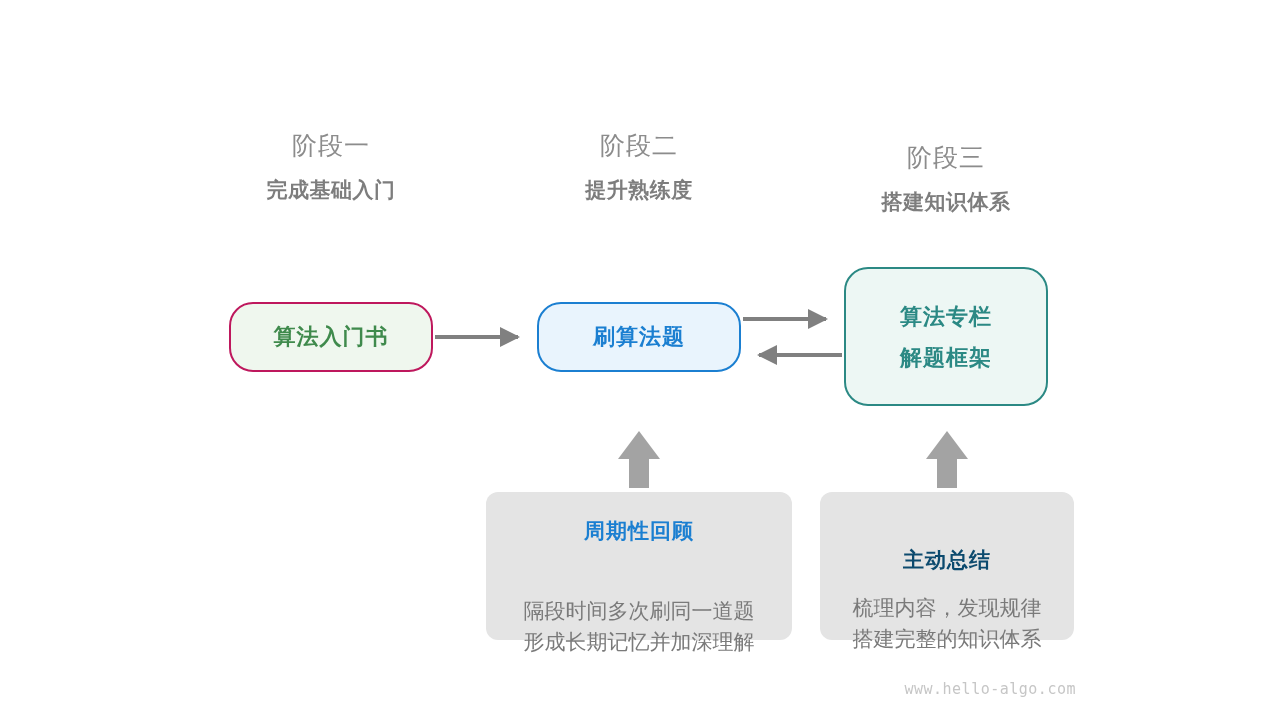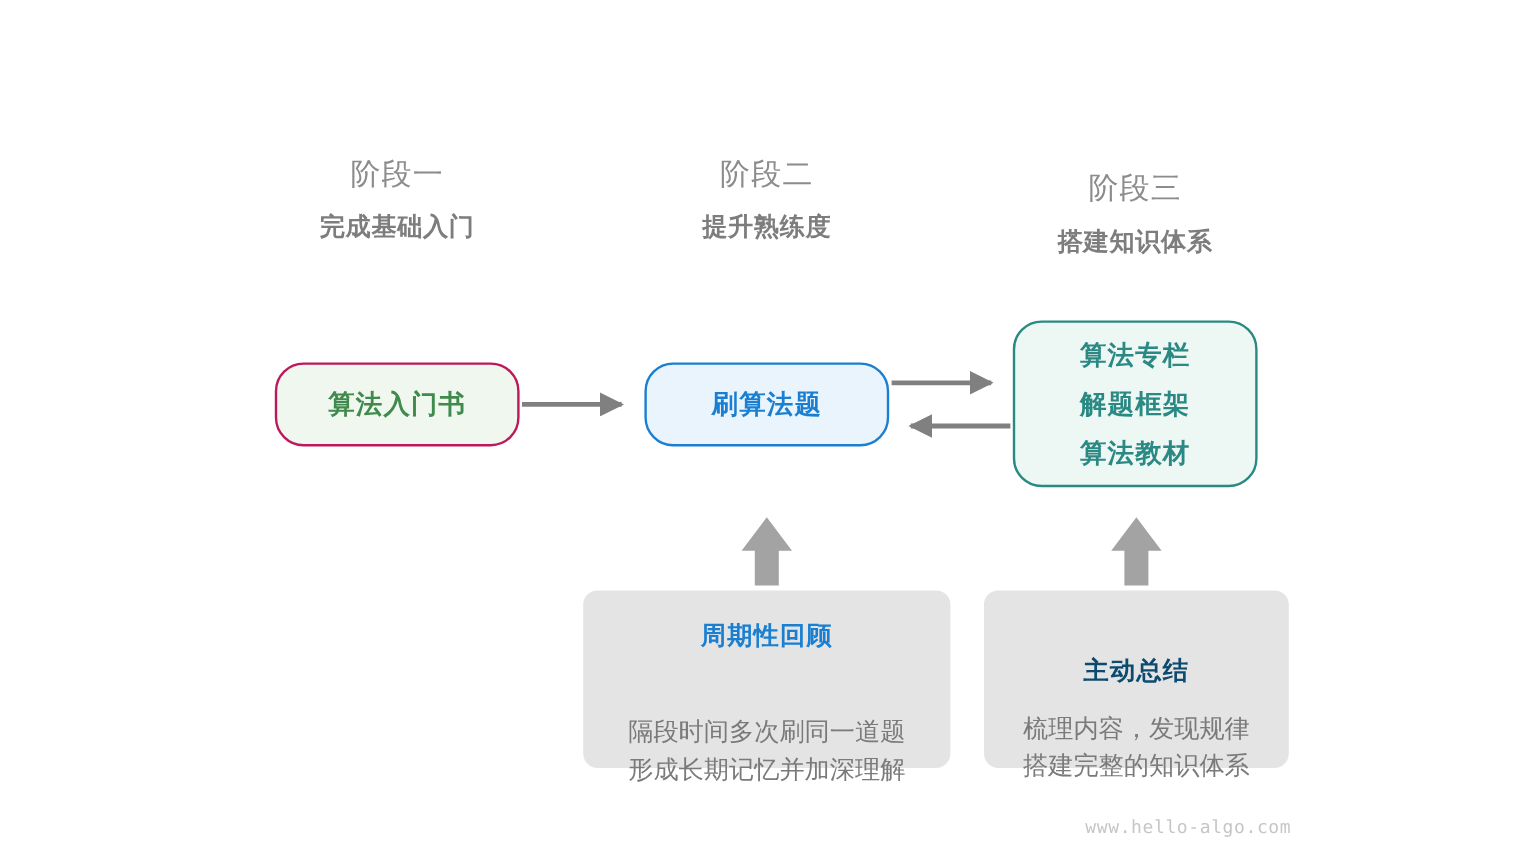--- a/index.html
+++ b/index.html
@@ -188,21 +188,20 @@
     <div class="node-line">算法入门书</div>
   </div>
 
   <div class="node" id="node-practice">
     <div class="node-line">刷算法题</div>
   </div>
 
   <div class="node" id="node-knowledge">
     <div class="node-line">算法专栏</div>
     <div class="node-line">解题框架</div>
-    <div class="node-line">算法教材</div>
   </div>
 
   <div class="method-card" id="card-periodic-review">
     <div class="method-title">周期性回顾</div>
     <div class="method-body">
       <div>隔段时间多次刷同一道题</div>
       <div>形成长期记忆并加深理解</div>
     </div>
   </div>
 

